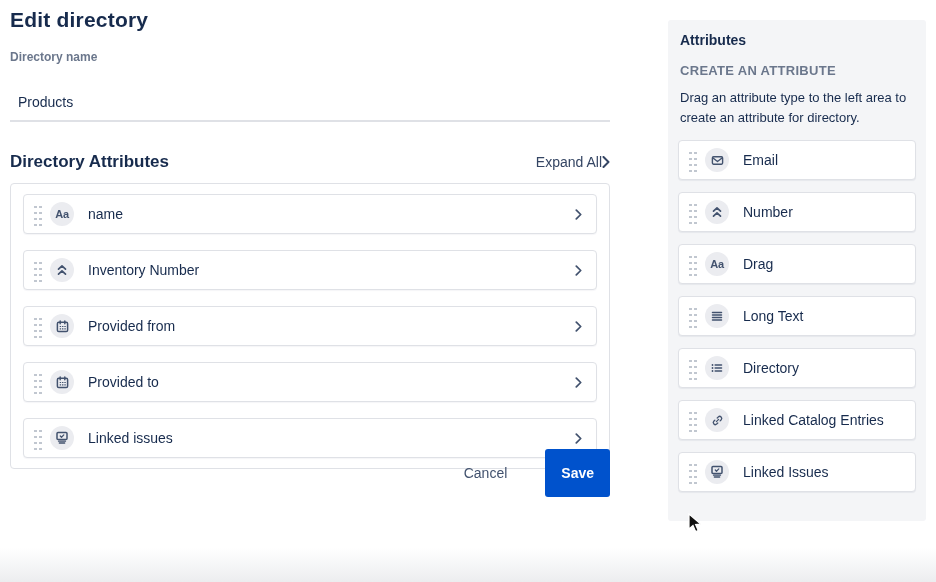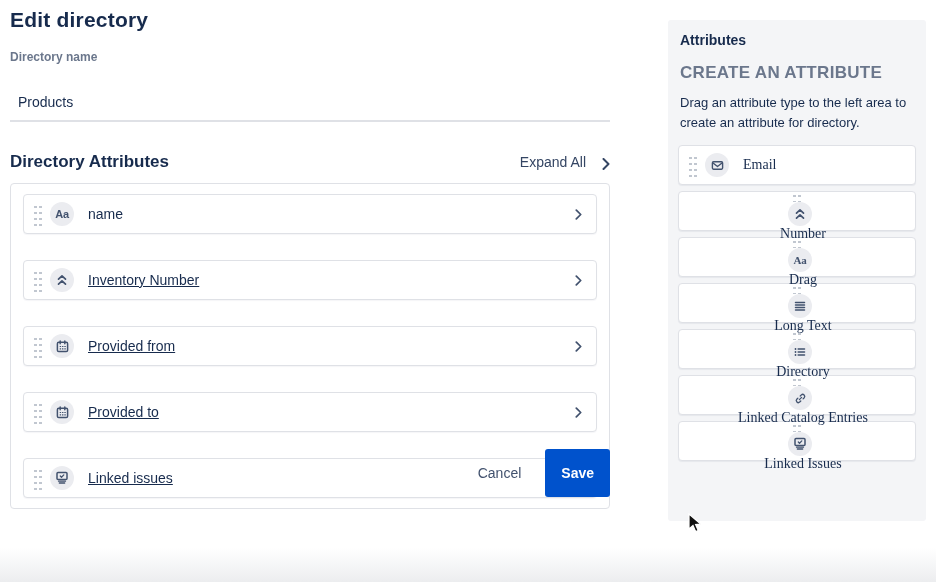--- a/index.html
+++ b/index.html
@@ -11,63 +11,63 @@
   .left-col { position:absolute; left:10px; top:8px; width:600px; }
   .page-title { font-size:21px; font-weight:700; color:#172B4D; letter-spacing:.2px; }
   .field-label { margin-top:18px; font-size:12px; font-weight:700; color:#6B778C; }
   .name-input { display:block; width:600px; margin-top:24px; padding:6px 8px 10px 8px;
     border:none; border-bottom:2px solid #DFE1E6; font-size:14px; color:#172B4D;
     background:transparent; outline:none; font-family:inherit; }
 
   .section-head { display:flex; align-items:center; justify-content:space-between;
     margin-top:30px; }
   .section-title { font-size:17px; font-weight:700; color:#172B4D; }
-  .expand-all { display:flex; align-items:flex-end; gap:16px; font-size:14px;
+  .expand-all { display:flex; align-items:center; gap:0; font-size:14px;
     color:#344563; cursor:pointer;margin-left:32px; }
 
   .attr-container { margin-top:11px; border:1px solid #DFE1E6; border-radius:4px;
     padding:10px 12px; background:#fff; }
   .attr-row { display:flex; align-items:center; height:40px; background:#fff;
     border:1px solid #DFE1E6; border-radius:4px; padding:0 14px 0 8px;
     box-shadow:0 1px 1px rgba(9,30,66,.04); }
-  .attr-row + .attr-row { margin-top:26px;text-decoration:underline; }
+  .attr-row + .attr-row { margin-top:16px; }
   .row-label { font-size:14px; color:#172B4D; margin-left:14px; flex:1; }
 
   .drag-handle { width:10px; height:23px; flex:0 0 10px;
     background-image:radial-gradient(circle, #C1C7D0 1.2px, rgba(0,0,0,0) 1.3px);
     background-size:5px 6px; background-position:1px 1px; cursor:grab; }
   .icon-circle { width:24px; height:24px; border-radius:50%; background:#EBECF0;
     display:flex; align-items:center; justify-content:center; margin-left:8px;
     flex:0 0 24px; color:#42526E; }
   .icon-circle svg { display:block; }
   .aa-glyph { font-size:11px; font-weight:700; color:#42526E; letter-spacing:-.3px; }
   .chev { display:flex; align-items:center; }
 
   
   .actions { position:absolute; left:10px; top:449px; width:600px; display:flex;
-    justify-content:flex-end; align-items:center; gap:14px; }
+    justify-content:flex-end; align-items:center; gap:28px; }
   .btn-cancel { background:none; border:none; font-size:14px; color:#42526E;
     padding:7px 10px; cursor:pointer; font-family:inherit; }
   .btn-save { background:#0052CC; border:none; border-radius:3px; color:#fff;
     font-size:14px; font-weight:600; padding:16px 16px; cursor:pointer;
     font-family:inherit; }
 
   
   .right-panel { position:absolute; left:668px; top:20px; width:258px; height:501px;
     background:#F4F5F7; border-radius:3px; padding:10px; }
   .panel-title { font-size:14px; font-weight:700; color:#172B4D; margin:2px 0 0 2px; }
-  .panel-subtitle { font-size:17px; font-weight:700; color:#6B778C; letter-spacing:.3px;
+  .panel-subtitle { font-size:13px; font-weight:700; color:#6B778C; letter-spacing:.3px;
     margin:15px 0 4px 2px; }
   .panel-desc { font-size:13px; color:#172B4D; line-height:1.55; margin:10px 0 0 2px;
     width:236px; }
-  .cards { margin-top:12px;font-family:Liberation Serif, serif; }
+  .cards { margin-top:12px; }
   .type-card { display:flex; align-items:center; height:40px; background:#fff;
     border:1px solid #DFE1E6; border-radius:4px; padding:0 10px 0 8px;
     box-shadow:0 1px 1px rgba(9,30,66,.06); cursor:grab; }
-  .type-card + .type-card { margin-top:6px;flex-direction:column; }
+  .type-card + .type-card { margin-top:12px; }
   .card-label { font-size:14px; color:#172B4D; margin-left:14px; }
 
   
   .footer-fade { position:absolute; left:0; bottom:0; width:936px; height:34px;
     background:linear-gradient(to bottom, rgba(255,255,255,0), #ECEDEF); }
 
   
   .cursor { position:absolute; left:688px; top:513px; }
 </style>
 </head>

